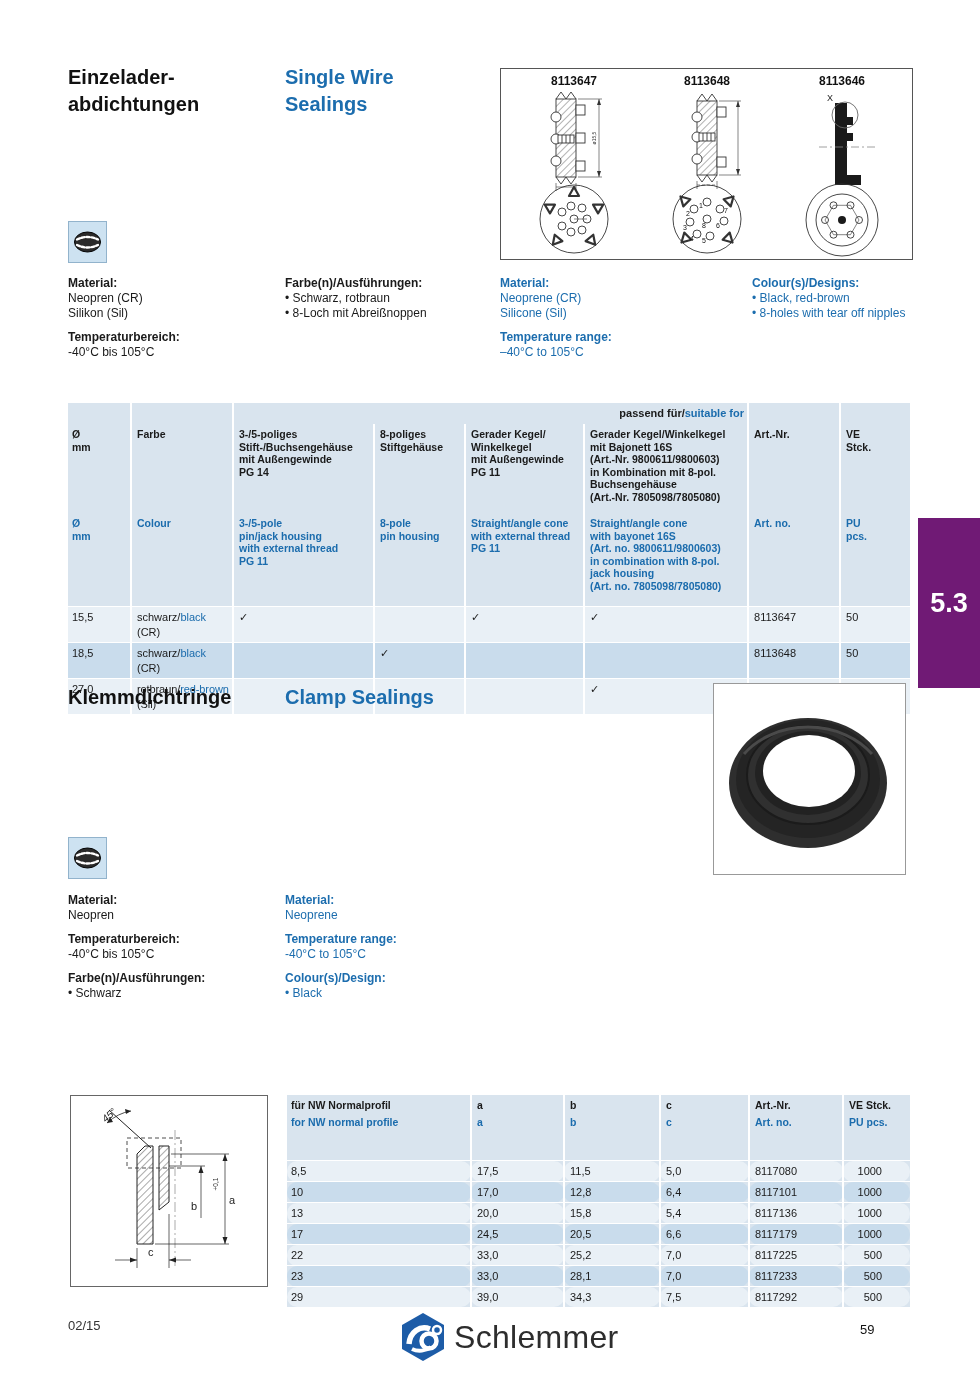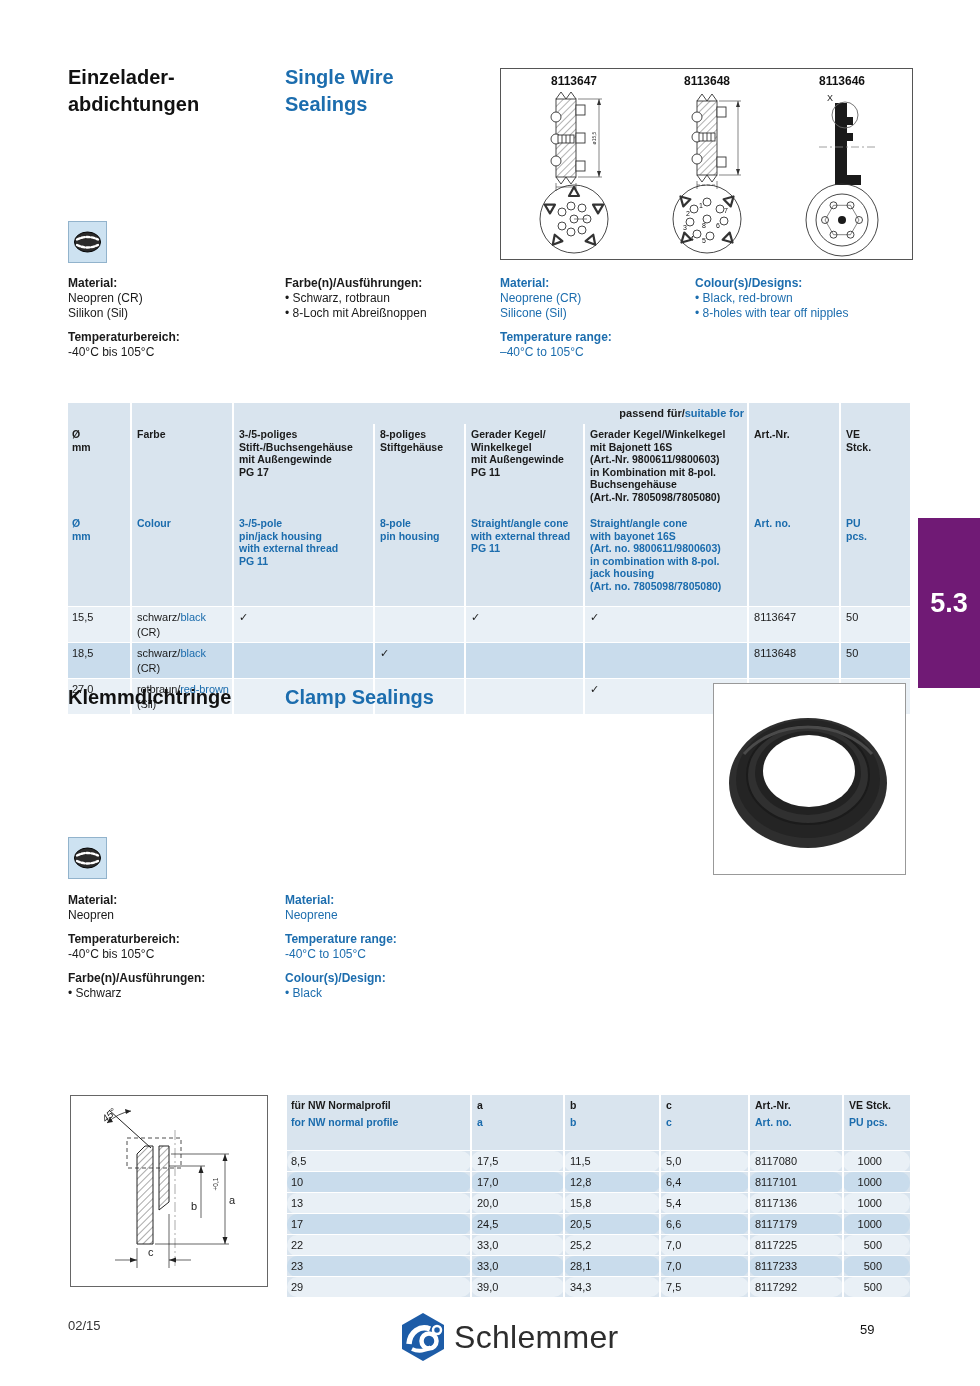--- a/index.html
+++ b/index.html
@@ -27,21 +27,21 @@
   table.cat td:first-child{border-left:0;padding-left:4px;}
   tr.passend td{font-weight:bold;font-size:11px;height:15px;padding-top:4px;text-align:right;}
   tr.h-de td,tr.h-en td{font-weight:bold;line-height:12.5px;white-space:pre-line;}
   tr.h-de td{padding-top:4px;padding-bottom:12px;color:#1a1a1a;}
   tr.h-en td{color:#1b6cad;padding-bottom:14px;}
   table.cat tbody td{border-top:1px solid #fff;font-size:11px;height:16px;line-height:15px;padding-top:3px;}
   .row-light td{background:#e9f0f6;}
   .row-dark td{background:#c9dcec;}
   td.small{font-size:8.5px;letter-spacing:-0.1px;padding-left:3px;}
   #table2 tr.h-de td{padding-bottom:2px;margin-left:44px;}
-  #table2 tr.h-en td{padding-bottom:22px;}
+  #table2 tr.h-en td{padding-bottom:32px;}
   #table2 tbody td{height:14px;border-radius:10px;}
   #table2 tbody td:last-child{text-align:right;padding-right:28px;}
   
   #tab53{position:absolute;left:918px;top:518px;width:62px;height:170px;background:#701a75;color:#fff;
          font-size:27px;font-weight:bold;display:flex;align-items:center;justify-content:center;}
   
   #ed{position:absolute;left:68px;top:1318px;font-size:13px;color:#333;}
   #pageno{position:absolute;left:860px;top:1322px;width:50px;text-align:left;font-size:13px;color:#111;}
   #brand{position:absolute;left:400px;top:1312px;display:flex;align-items:center;gap:8px;}
   #brand .word{font-size:32px;color:#2d2d2d;letter-spacing:.3px;}
@@ -206,21 +206,21 @@
     <p class="bullet">Schwarz, rotbraun</p>
     <p class="bullet">8-Loch mit Abreißnoppen</p>
   </div>
   <div class="infocol en" style="left:500px;top:276px">
     <p class="lbl">Material:</p>
     <p style="white-space:pre-line">Neoprene (CR)
 Silicone (Sil)</p>
     <p class="lbl gap">Temperature range:</p>
     <p>–40°C to 105°C</p>
   </div>
-  <div class="infocol en" style="left:695px;top:276px">
+  <div class="infocol en" style="left:752px;top:276px">
     <p class="lbl">Colour(s)/Designs:</p>
     <p class="bullet">Black, red-brown</p>
     <p class="bullet">8-holes with tear off nipples</p>
   </div>
 
   <table class="cat" id="table1" style="left:68px;top:403px;width:842px">
     <colgroup>
       <col style="width:63px">
         <col style="width:102px">
         <col style="width:141px">
@@ -238,21 +238,21 @@
         <td></td>
           <td></td>
       </tr>
       <tr class="h-de">
         <td>Ø
 mm</td>
         <td>Farbe</td>
         <td>3-/5-poliges
 Stift-/Buchsengehäuse
 mit Außengewinde
-PG 17</td>
+PG 14</td>
         <td>8-poliges
 Stiftgehäuse</td>
         <td>Gerader Kegel/
 Winkelkegel
 mit Außengewinde
 PG 11</td>
         <td>Gerader Kegel/Winkelkegel
 mit Bajonett 16S
 (Art.-Nr. 9800611/9800603)
 in Kombination mit 8-pol.

